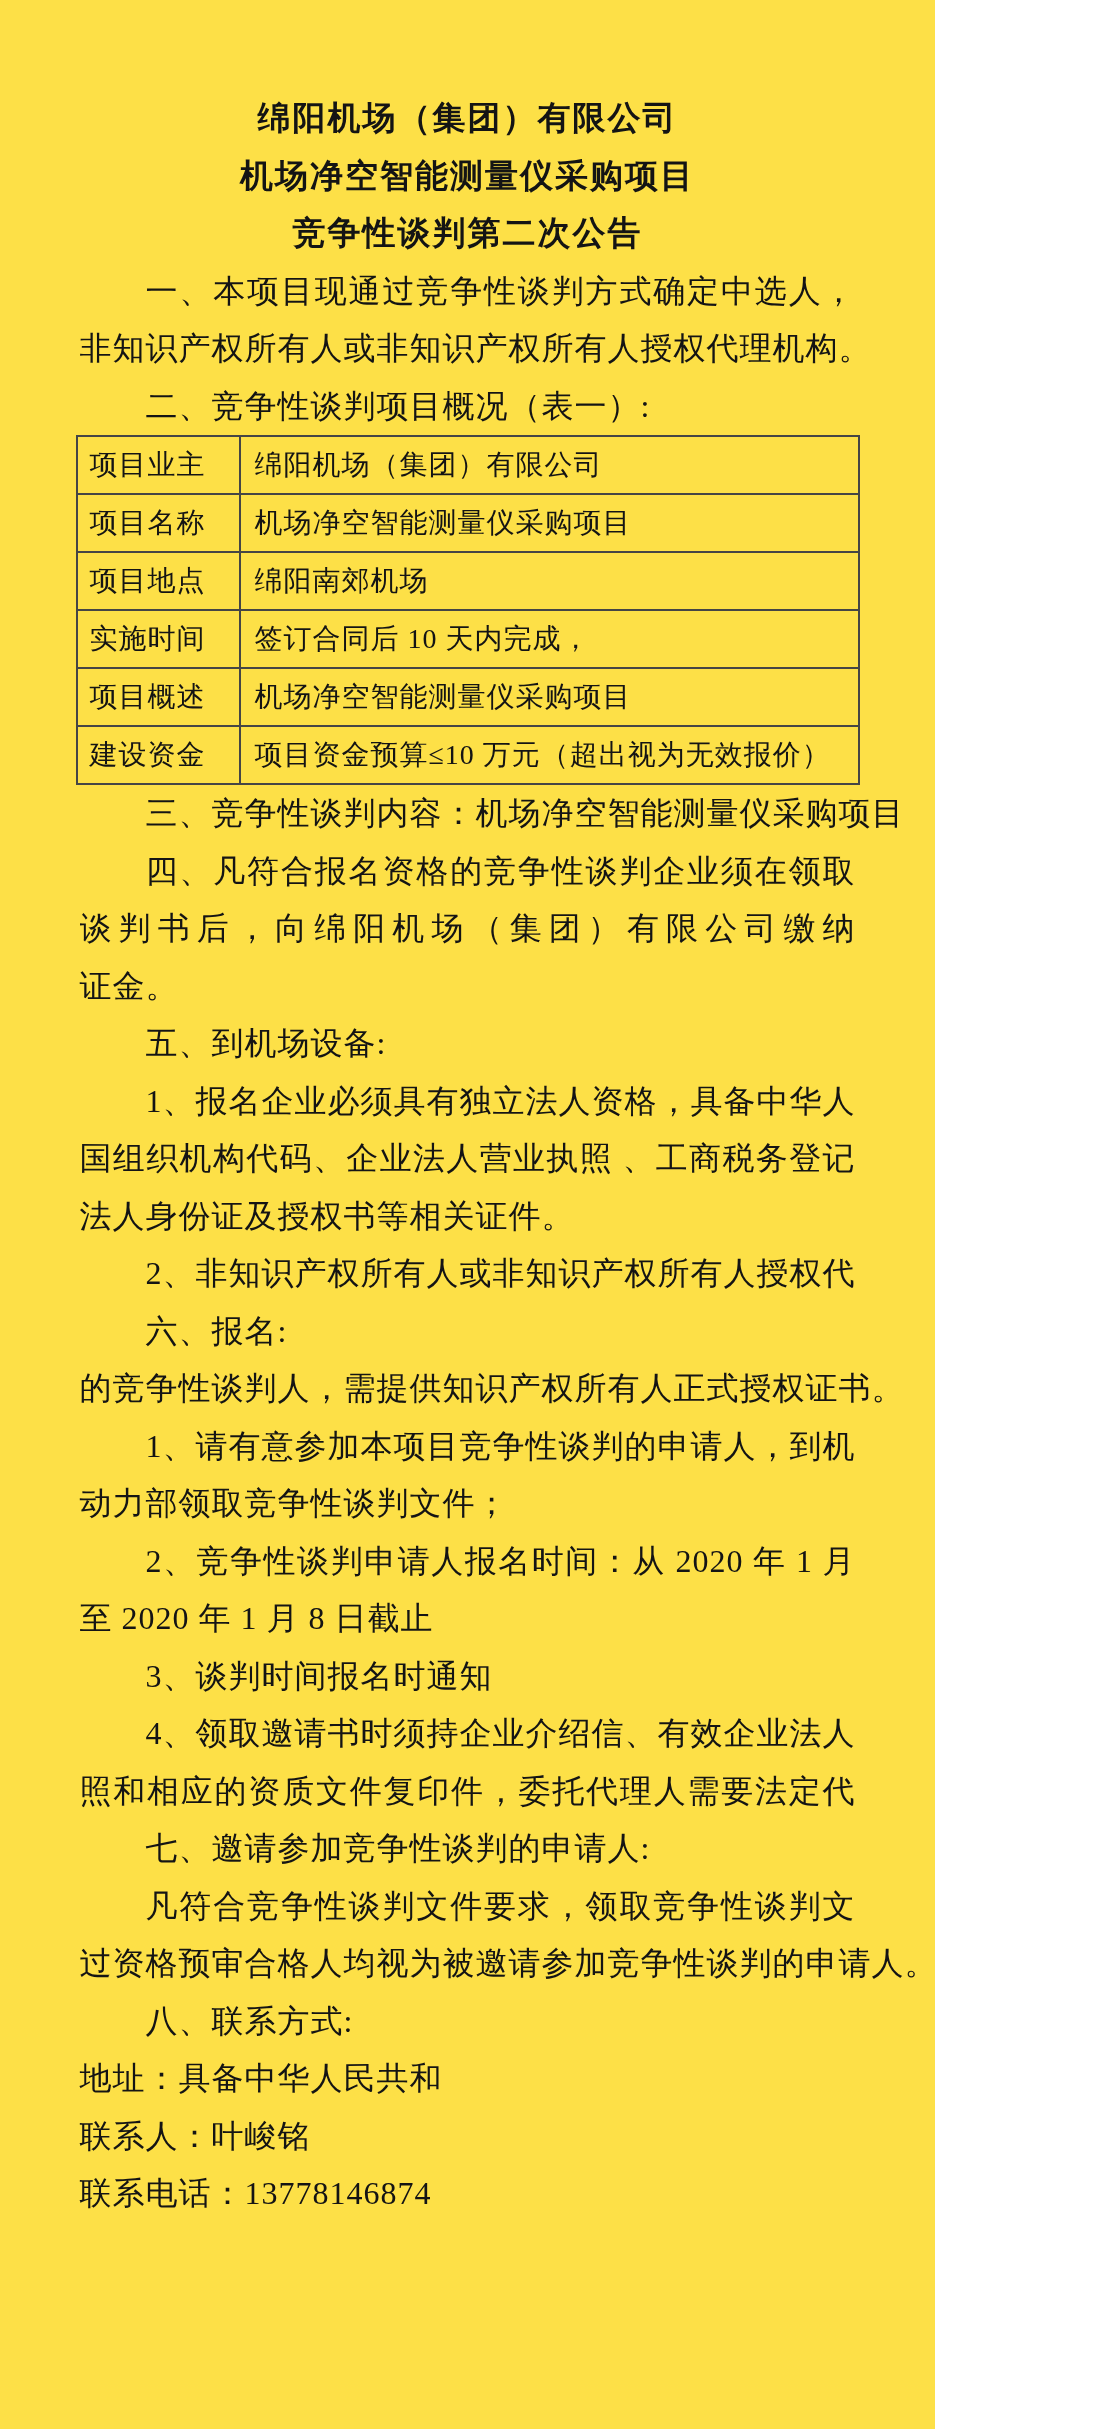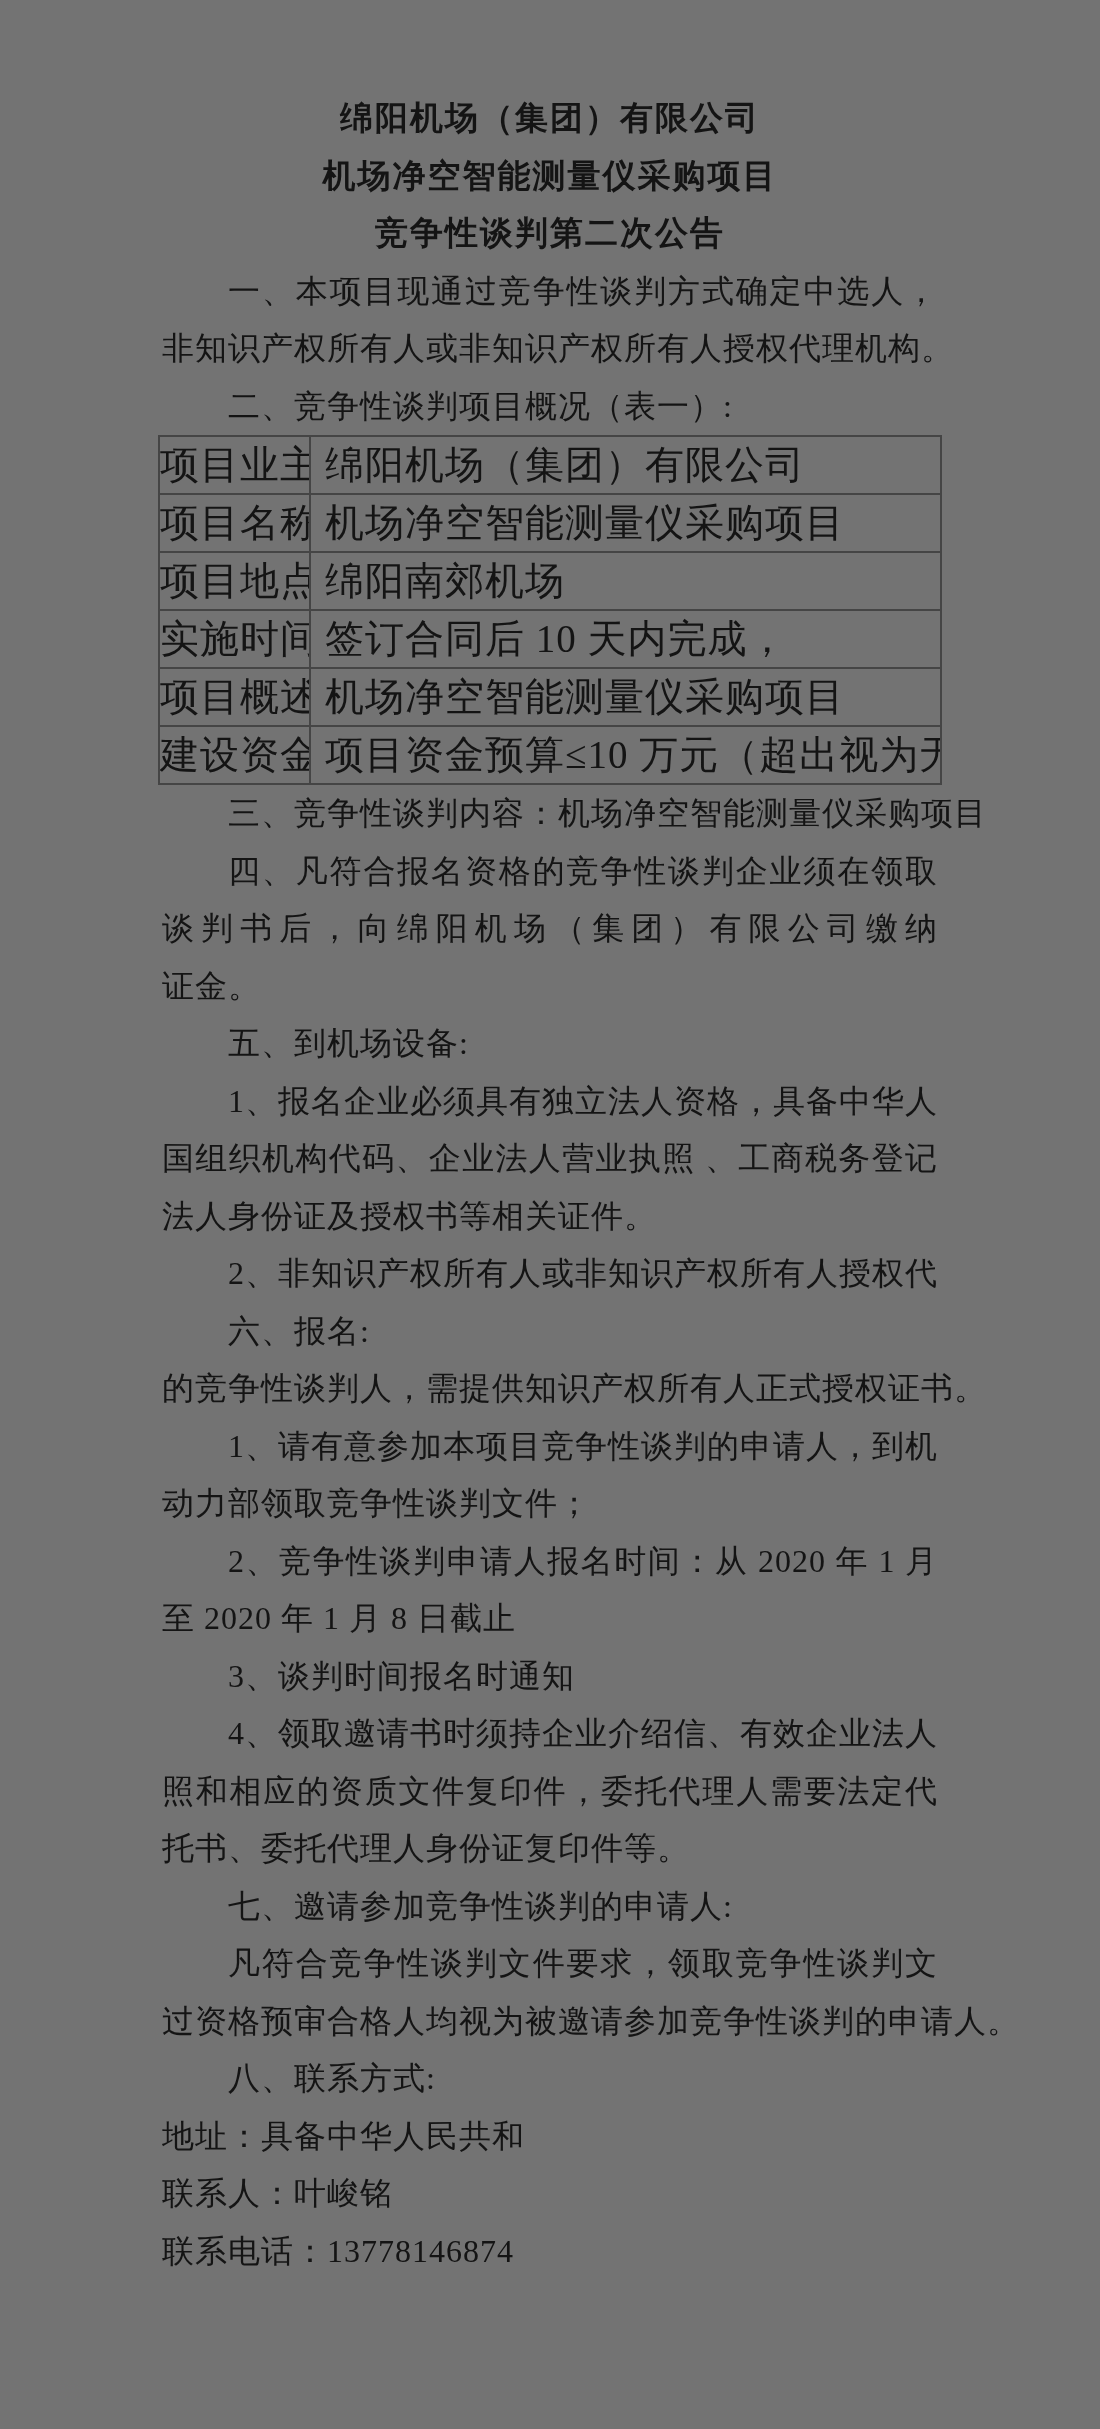--- a/index.html
+++ b/index.html
@@ -1,20 +1,20 @@
 <!DOCTYPE html>
 <html><head>
   <meta charset="utf-8">
   <style>
     html, body { margin: 0; padding: 0; background: #ffffff; }
     .page {
       position: relative;
-      width: 1100px;
+      width: 935px;
       height: 2429px;
-      background: #737373;
+      background: #fde047;
       color: #141414;
       font-family: "Liberation Serif", serif;
       overflow: hidden;
     }
     .doc {
       width: 776px;
       margin: 0 auto;
       padding-top: 90px;
     }
     .title {
@@ -43,24 +43,24 @@
     }
     table.info {
       border-collapse: collapse;
       table-layout: fixed;
       width: 784px;
       margin-left: -4px;
     }
     table.info tr { height: 58px; }
     table.info td {
       border: 2px solid #454545;
-      font-size: 39px;
+      font-size: 28px;
       letter-spacing: 1px;
       vertical-align: middle;
-      padding: 0 6px 0 0;
+      padding: 0 6px 0 12px;
       white-space: nowrap;
       overflow: hidden;
     }
     table.info td.lbl { width: 143px; }
     table.info td.val { padding-left: 14px; }
   </style>
 </head>
 <body>
 
 <div class="page">
@@ -114,21 +114,20 @@
     <div class="ln indent fill">2、非知识产权所有人或非知识产权所有人授权代理机构</div>
     <div class="ln indent">六、报名:</div>
     <div class="ln">的竞争性谈判人，需提供知识产权所有人正式授权证书。</div>
     <div class="ln indent fill">1、请有意参加本项目竞争性谈判的申请人，到机场设备</div>
     <div class="ln">动力部领取竞争性谈判文件；</div>
     <div class="ln indent fill">2、竞争性谈判申请人报名时间：从 2020 年 1 月 6 日 ，</div>
     <div class="ln">至 2020 年 1 月 8 日截止</div>
     <div class="ln indent">3、谈判时间报名时通知</div>
     <div class="ln indent fill">4、领取邀请书时须持企业介绍信、有效企业法人营业执</div>
     <div class="ln fill">照和相应的资质文件复印件，委托代理人需要法定代表人委</div>
-    <div class="ln">托书、委托代理人身份证复印件等。</div>
     <div class="ln indent">七、邀请参加竞争性谈判的申请人:</div>
     <div class="ln indent fill">凡符合竞争性谈判文件要求，领取竞争性谈判文件、通</div>
     <div class="ln">过资格预审合格人均视为被邀请参加竞争性谈判的申请人。</div>
     <div class="ln indent">八、联系方式:</div>
     <div class="ln">地址：具备中华人民共和</div>
     <div class="ln">联系人：叶峻铭</div>
     <div class="ln">联系电话：13778146874</div>
 
   </div>
 </div>

